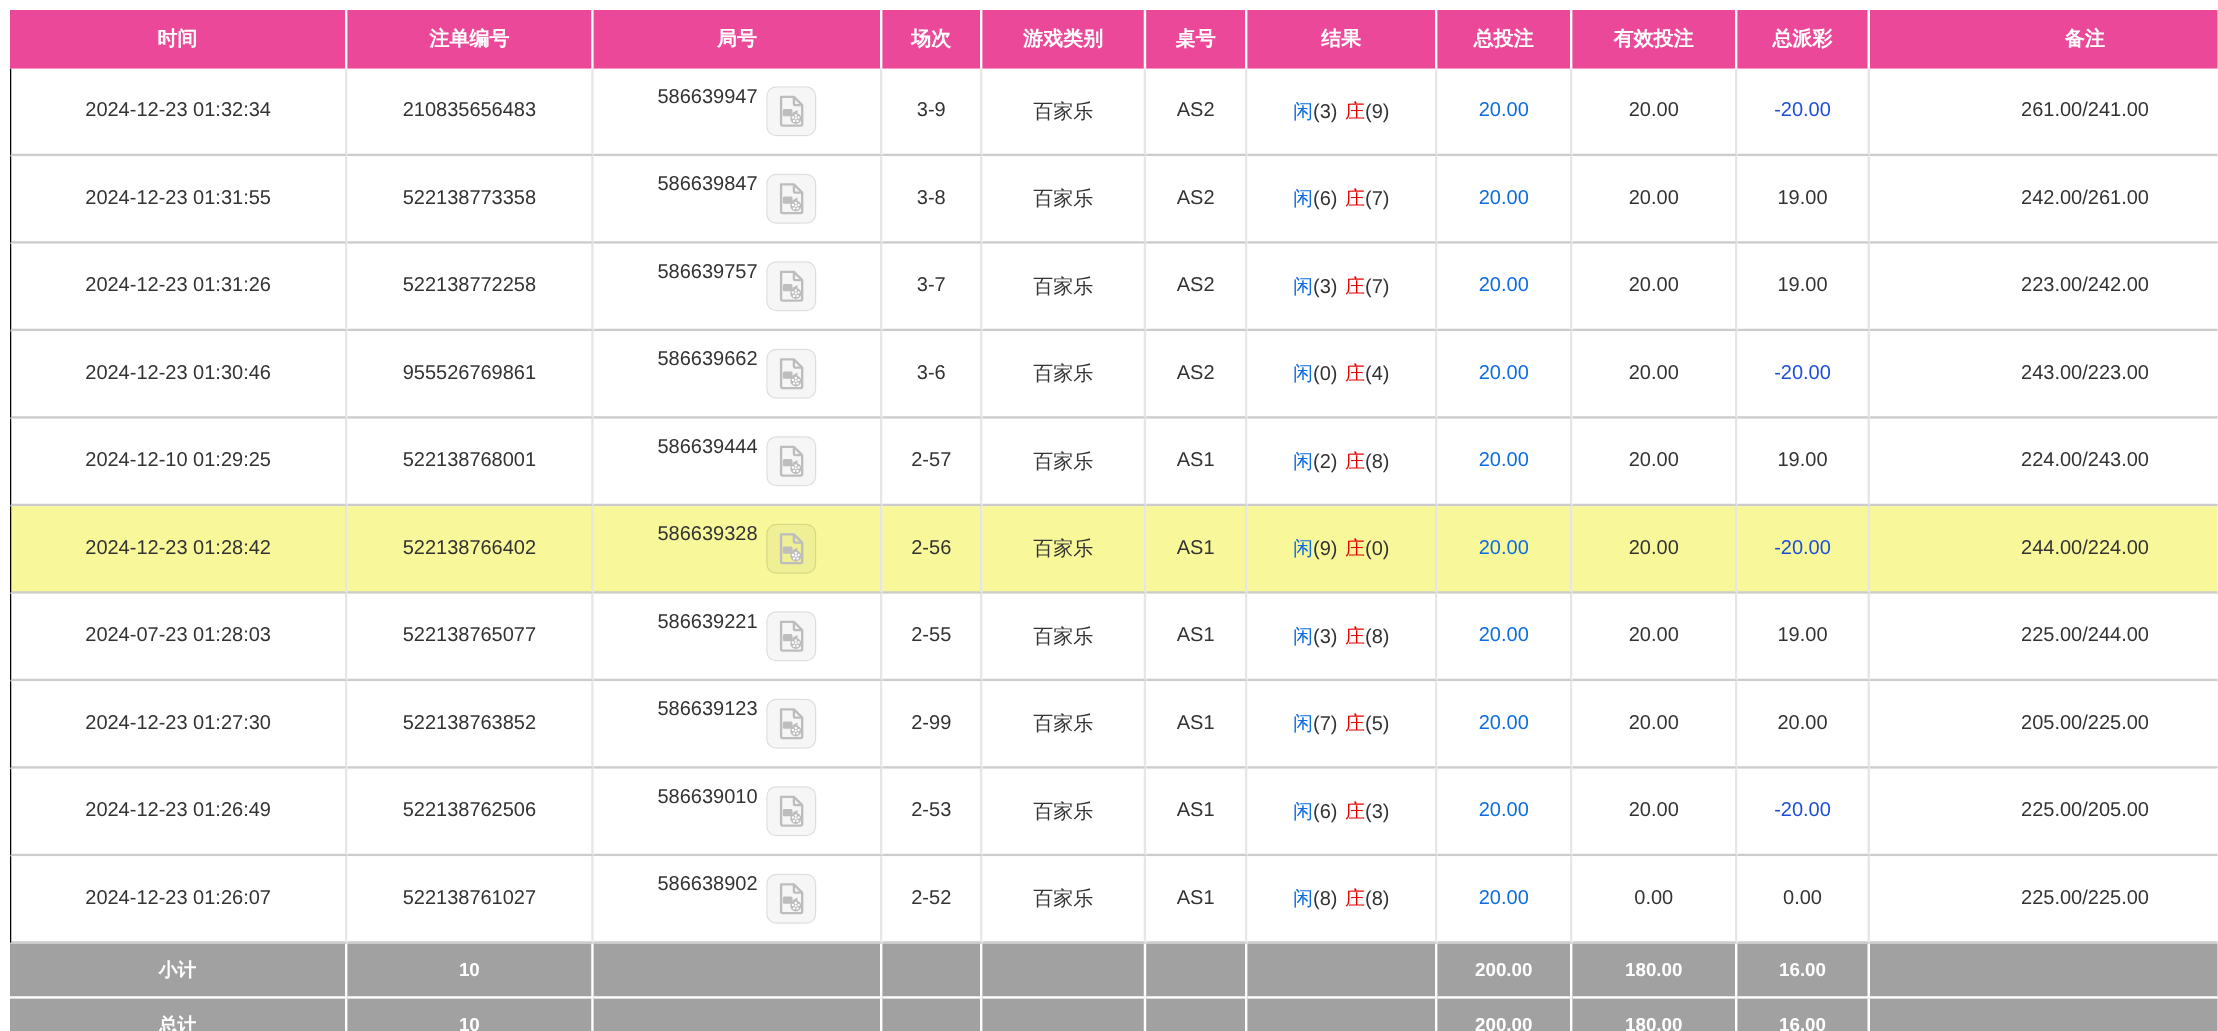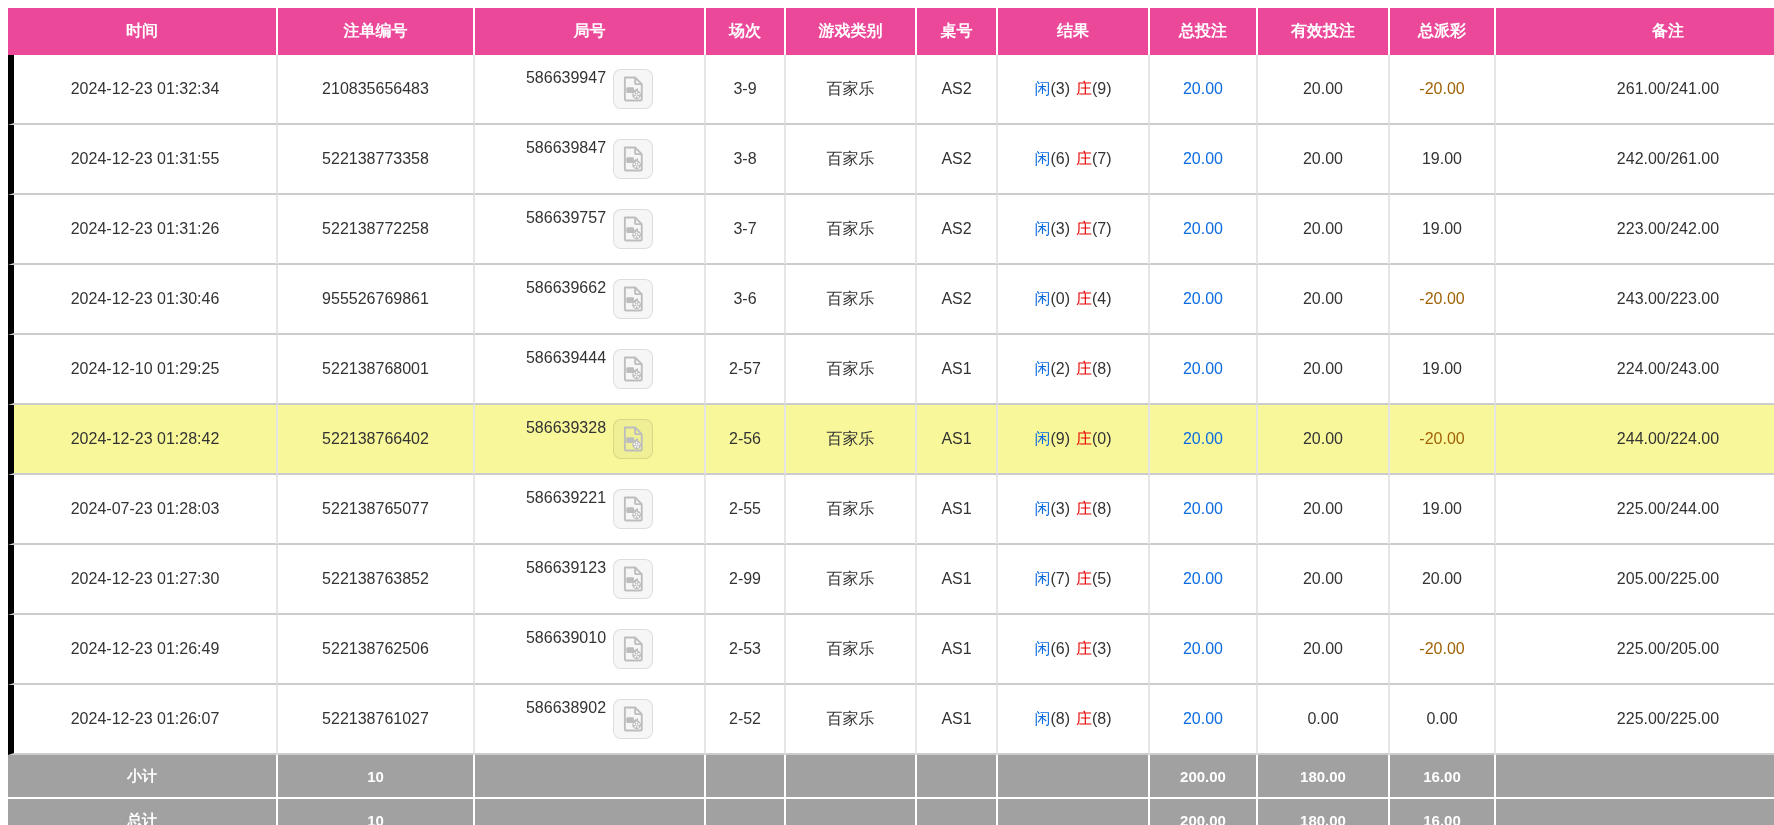--- a/index.html
+++ b/index.html
@@ -15,33 +15,33 @@
   thead th{
     background:#ec4899;color:#ffffff;font-weight:bold;font-size:16px;
     height:45px;border-right:2px solid #ffffff;text-align:center;vertical-align:middle;
   }
   thead th:last-child{border-right:none;}
   tbody td{
     height:66px;background:#ffffff;color:#333333;font-size:16px;
     text-align:center;vertical-align:middle;
     border-right:2px solid #e6e6e6;border-bottom:2px solid #cccccc;
   }
-  tbody td:first-child{border-left:6px solid #000000;}
+  tbody td:first-child{border-left:1px solid #000000;}
   tbody td:last-child{border-right:none;}
   tbody tr.highlight td{background:#f8f89b;}
   tfoot td{
     height:40px;background:#a1a1a1;color:#ffffff;font-weight:bold;font-size:15px;
     text-align:center;vertical-align:middle;
     border-right:2px solid #ffffff;border-bottom:2px solid #ffffff;
   }
   tfoot td:last-child{border-right:none;}
   tfoot tr:last-child td{border-bottom:2px solid #cfcfcf;}
   .blue{color:#0d6ce0;}
   .red{color:#e60000;}
-  .neg{color:#a16207;}
+  .neg{color:#1d4ed8;}
   .round-wrap{display:inline-flex;align-items:flex-start;gap:7px;}
   .video-btn{
     width:40px;height:40px;border-radius:8px;cursor:pointer;
     border:1px solid rgba(0,0,0,0.10);background:rgba(0,0,0,0.035);
     display:inline-flex;align-items:center;justify-content:center;padding:0;
   }
   .video-btn svg{display:block;}
   .banker-part{margin-left:6px;}
 </style>
 </head>

